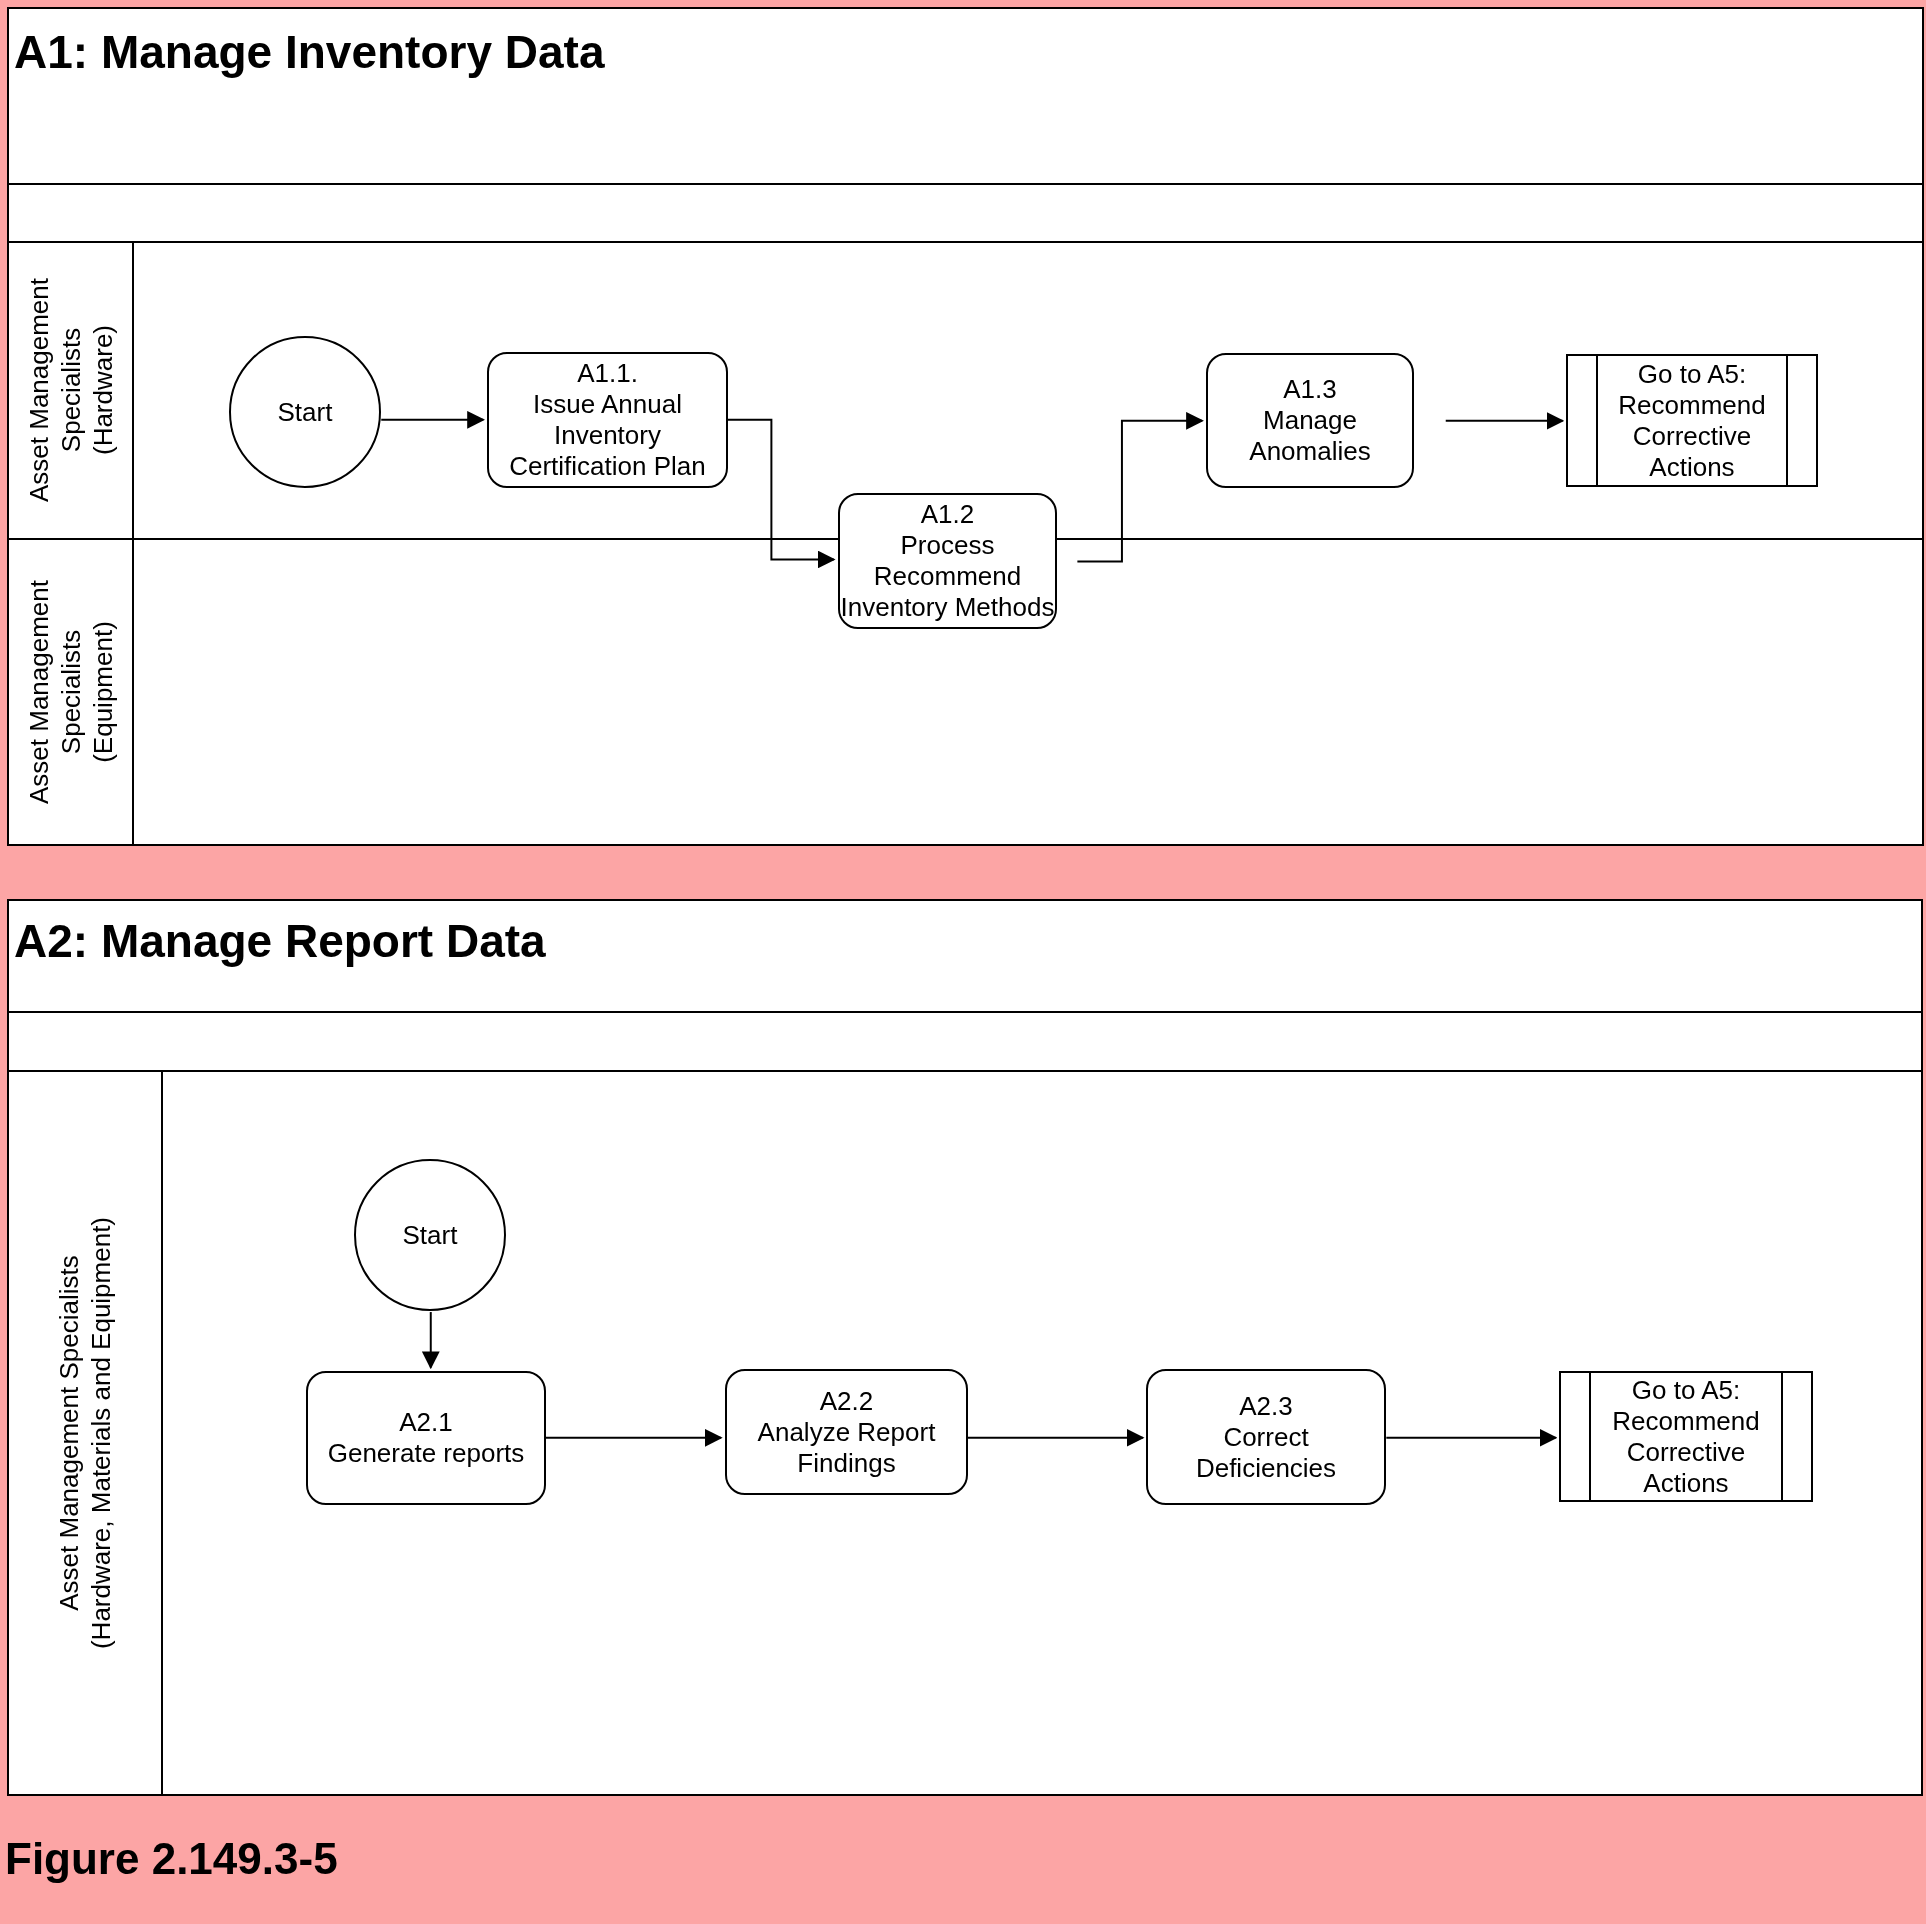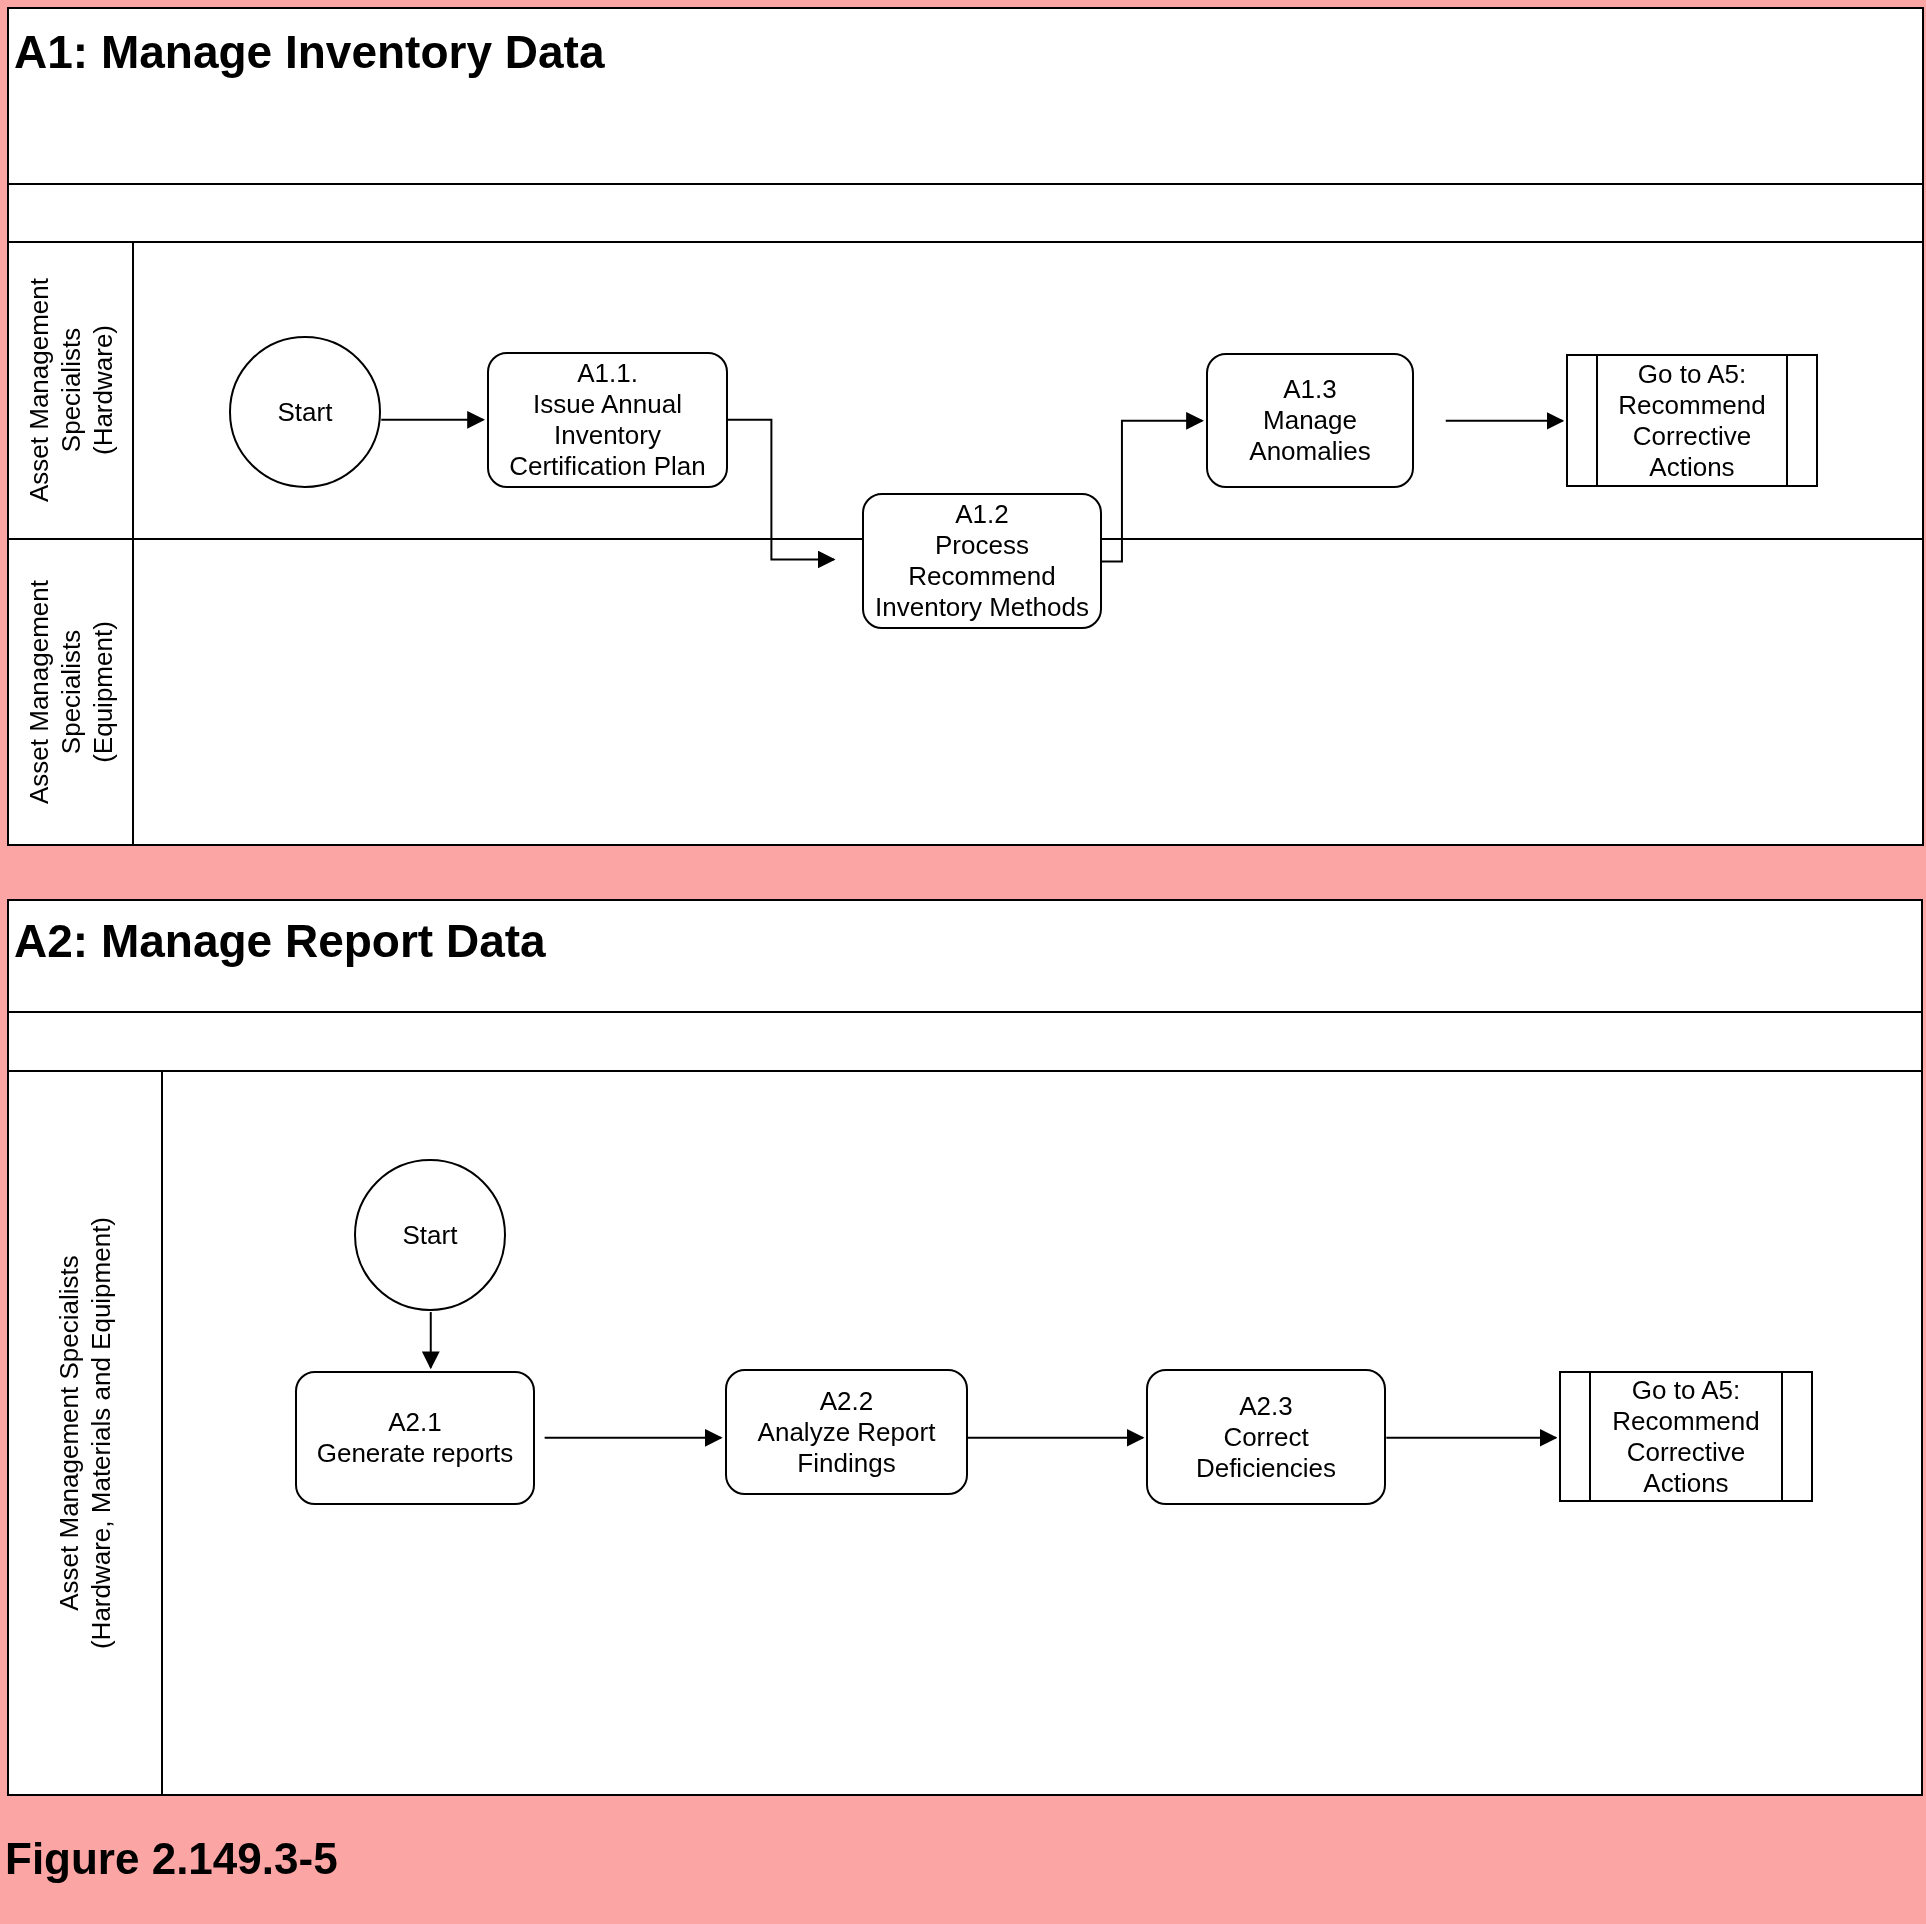--- a/index.html
+++ b/index.html
@@ -81,21 +81,21 @@
     <div>Start</div>
   </div>
 
   <div class="node rounded" style="left:487px;top:352px;width:241px;height:136px;">
     <div>A1.1.</div>
     <div>Issue Annual</div>
     <div>Inventory</div>
     <div>Certification Plan</div>
   </div>
 
-  <div class="node rounded" style="left:838px;top:493px;width:240px;height:136px;margin-left:24px;">
+  <div class="node rounded" style="left:838px;top:493px;width:219px;height:136px;">
     <div>A1.2</div>
     <div>Process Recommend</div>
     <div>Inventory Methods</div>
   </div>
 
   <div class="node rounded" style="left:1206px;top:353px;width:208px;height:135px;">
     <div>A1.3</div>
     <div>Manage</div>
     <div>Anomalies</div>
   </div>
@@ -106,21 +106,21 @@
     <div>Go to A5:</div>
     <div>Recommend</div>
     <div>Corrective</div>
     <div>Actions</div>
   </div>
 
   <div class="node circle" style="left:354px;top:1159px;width:152px;height:152px;">
     <div>Start</div>
   </div>
 
-  <div class="node rounded" style="left:295px;top:1371px;width:240px;height:134px;">
+  <div class="node rounded" style="left:306px;top:1371px;width:240px;height:134px;">
     <div>A2.1</div>
     <div>Generate reports</div>
   </div>
 
   <div class="node rounded" style="left:725px;top:1369px;width:243px;height:126px;">
     <div>A2.2</div>
     <div>Analyze Report</div>
     <div>Findings</div>
   </div>
 

